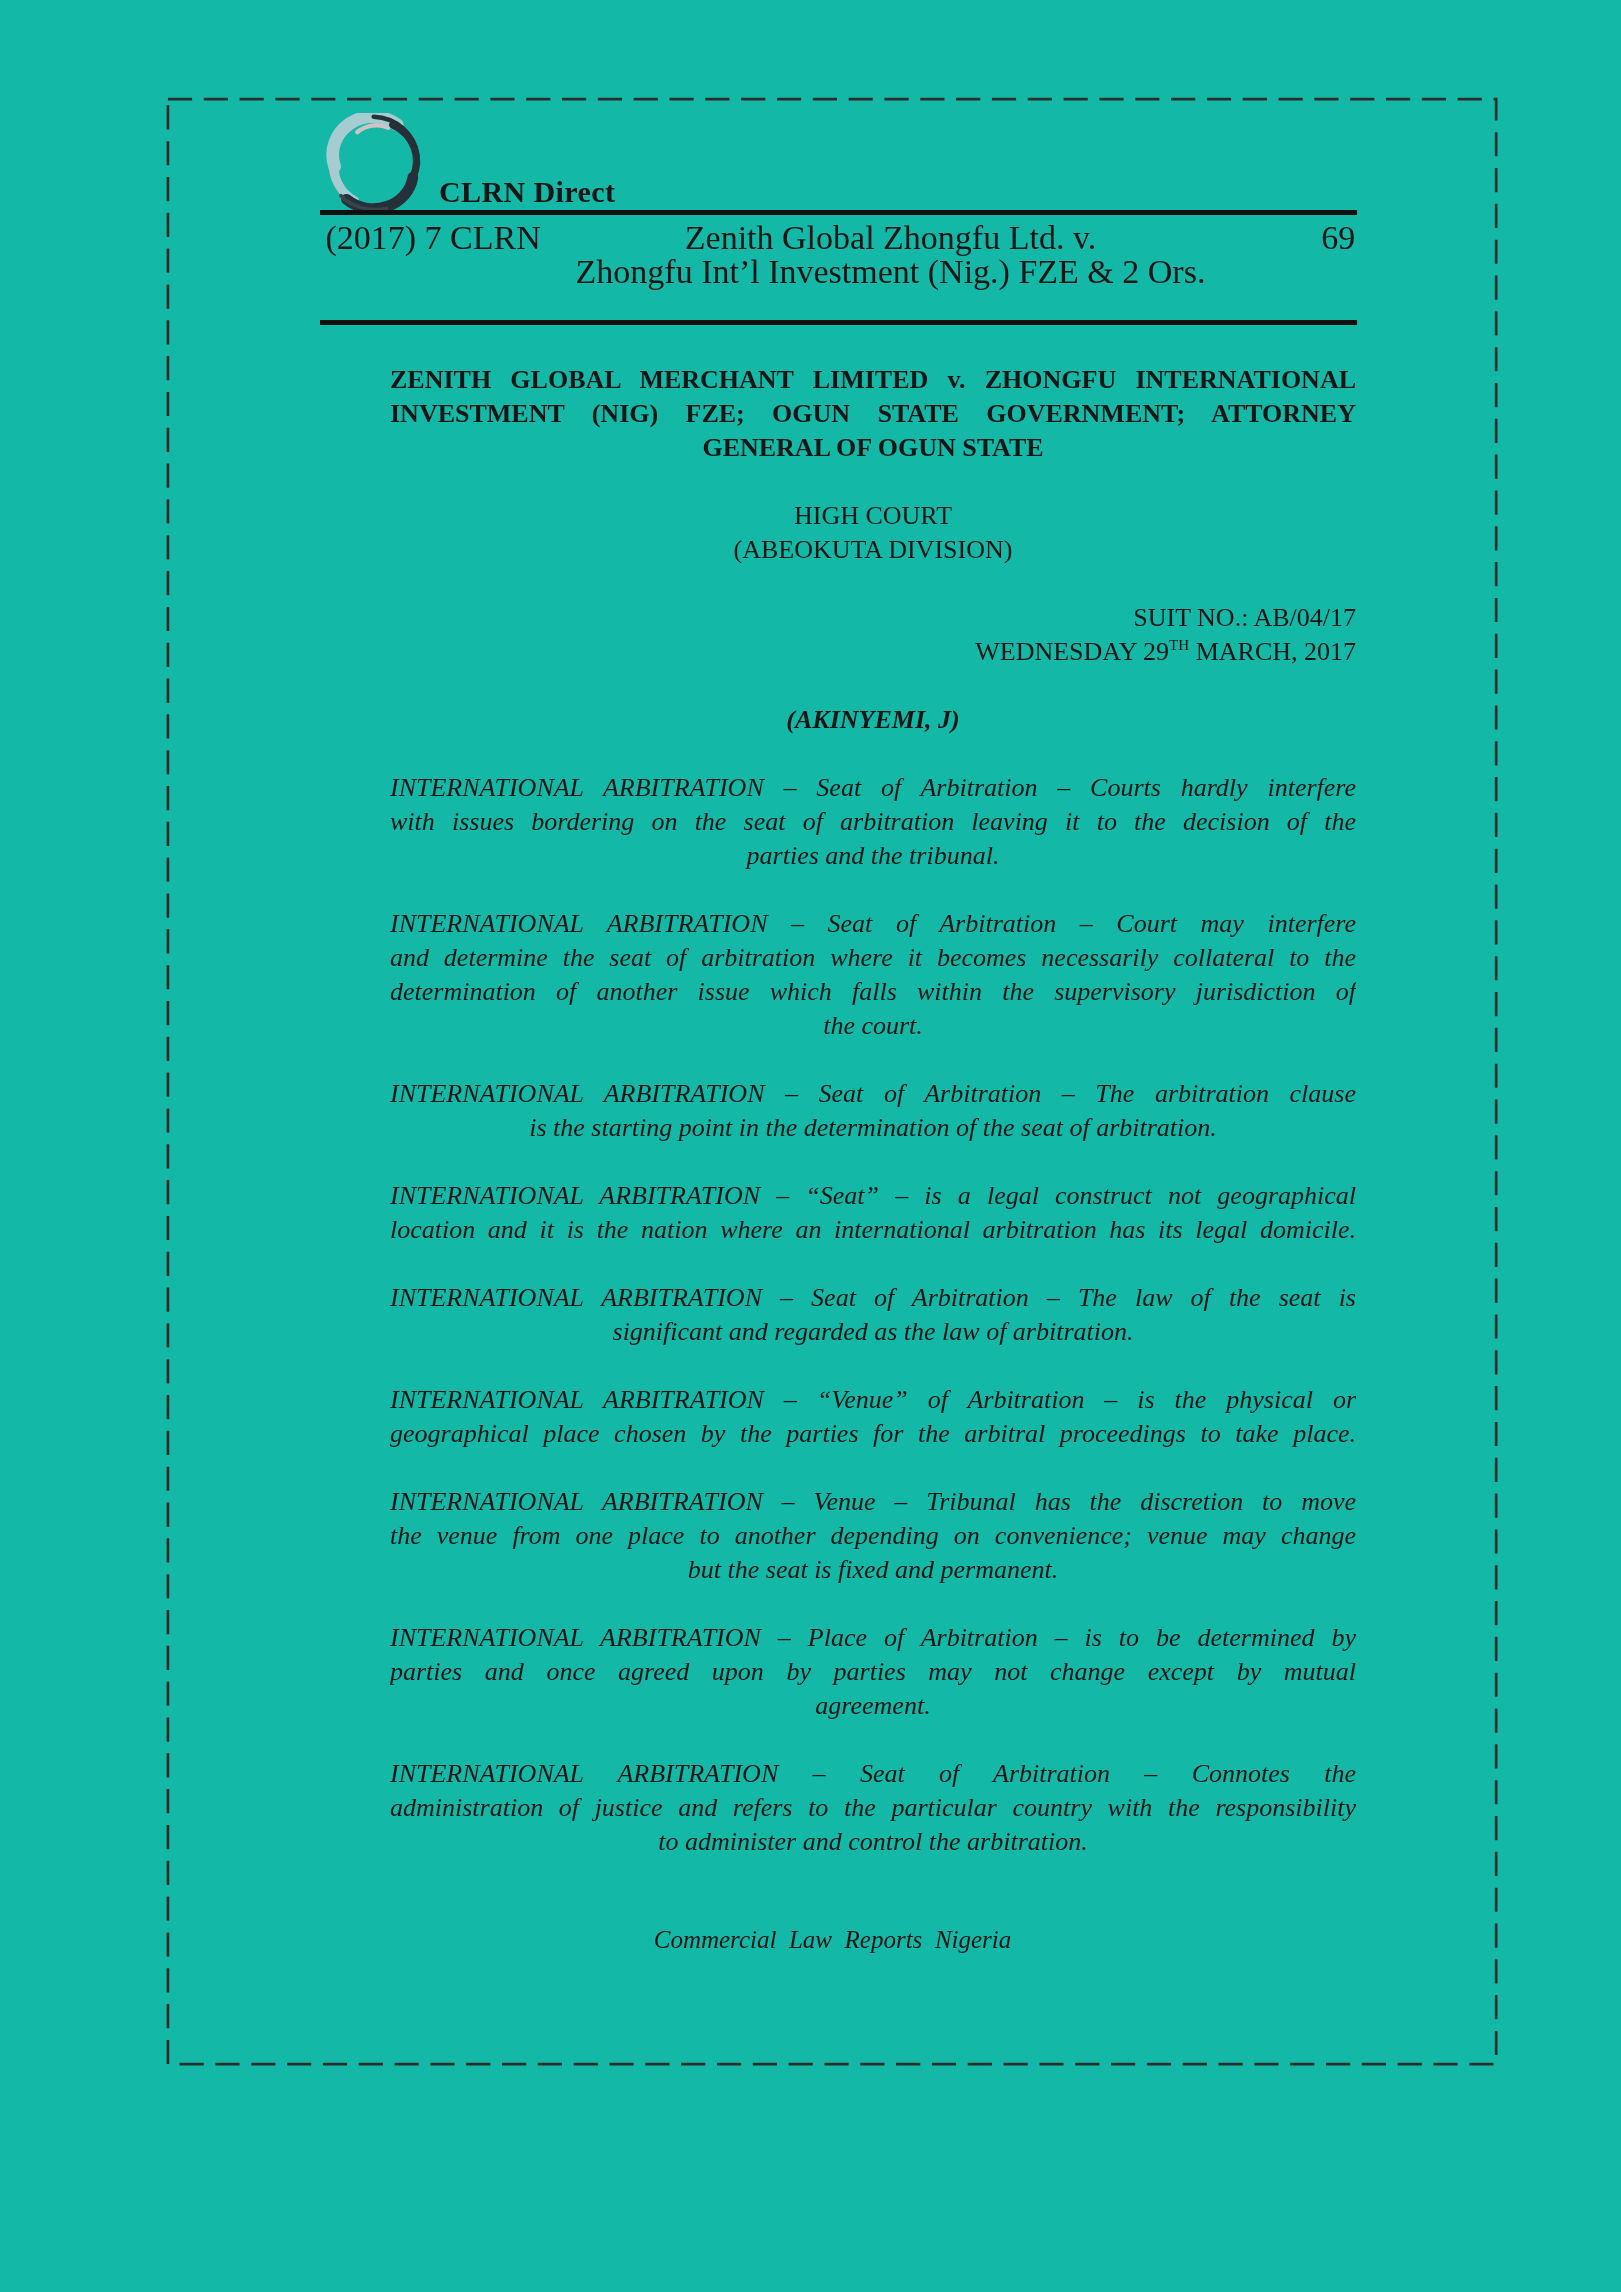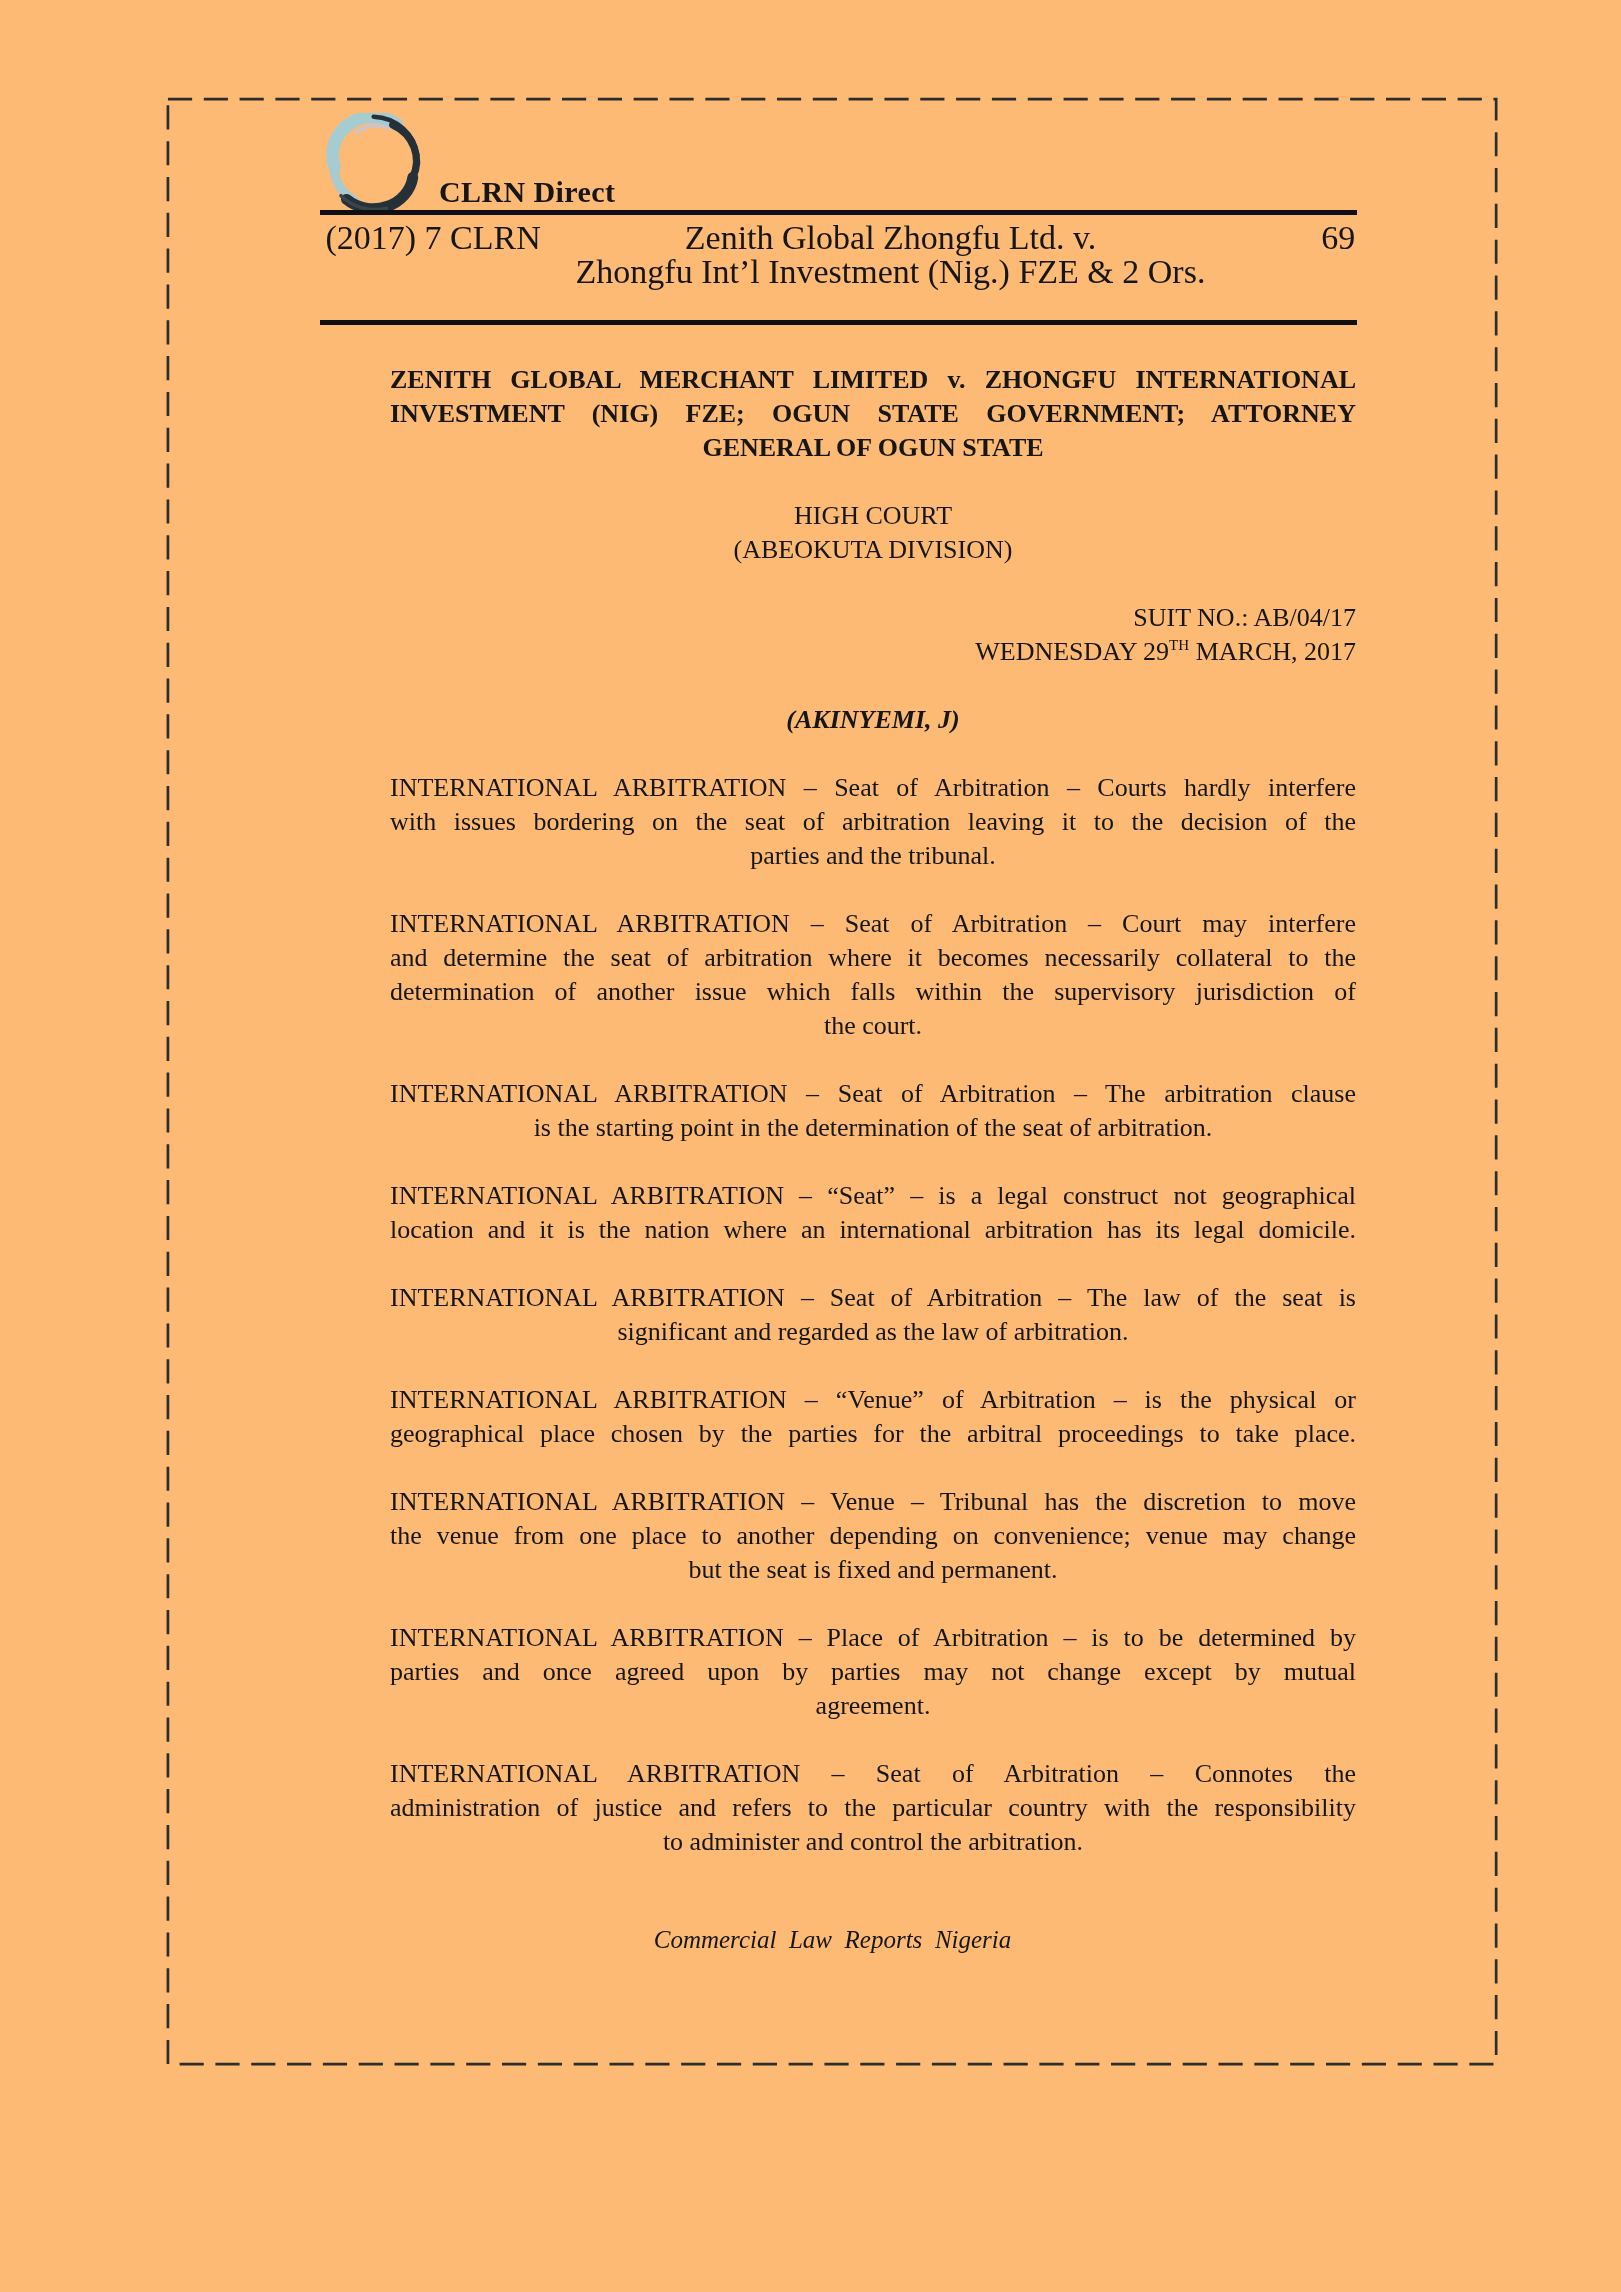--- a/index.html
+++ b/index.html
@@ -1,20 +1,20 @@
 <!DOCTYPE html>
 <html style="--c-text: #161616; --c-rule: #101010; --c-border: #2c2c2c; --c-logo-teal: #a4ccd1; --c-logo-dark: #253039; --c-logo-mauve: #c9bcc0;font-size:14.3px"><head>
 <meta charset="utf-8">
 <style>
   html, body { margin: 0; padding: 0; background: #ffffff; }
   .page {
     position: relative;
     width: 1622px;
     height: 2293px;
-    background: #fdba74;
+    background: #14b8a6;
     font-family: "Liberation Serif", "DejaVu Serif", serif;
     color: var(--c-text, #161616);
     overflow: hidden;
   }
   .border-svg { position: absolute; left: 0; top: 0; width: 1622px; height: 2293px; }
   .logo-svg { position: absolute; left: 321px; top: 113px; width: 109px; height: 100px; }
   .brand {
     position: absolute; left: 439px; top: 174px;
     font-size: 30px; font-weight: bold; line-height: 36px; letter-spacing: 0.4px;
   }
@@ -26,21 +26,21 @@
   .hdr-citation { position: absolute; left: 5.4px; top: 0; }
   .hdr-case { position: absolute; left: 71px; width: 999px; text-align: center; top: 0; }
   .hdr-page { position: absolute; right: 1.8px; top: 0; text-align: center; }
   .body-col {
     position: absolute; left: 390px; top: 363px; width: 966px;
     font-size: 26px;
   }
   .bline { position: relative; height: 34px; line-height: 34px; overflow: hidden; text-align: center; }
   .st-title { font-weight: bold; }
   .st-judge { font-weight: bold; font-style: italic; }
-  .st-headnote { }
+  .st-headnote { font-style: italic; }
   .a-justify { text-align: justify; text-align-last: justify; }
   .a-right { text-align: right; }
   sup { font-size: 0.58em; vertical-align: super; line-height: 0; }
   .footer {
     position: absolute; left: 167px; top: 1926px; width: 1331px;
     text-align: center; font-style: italic; font-size: 25px; word-spacing: 6.3px;
   }
 </style>
 </head>
 <body>

